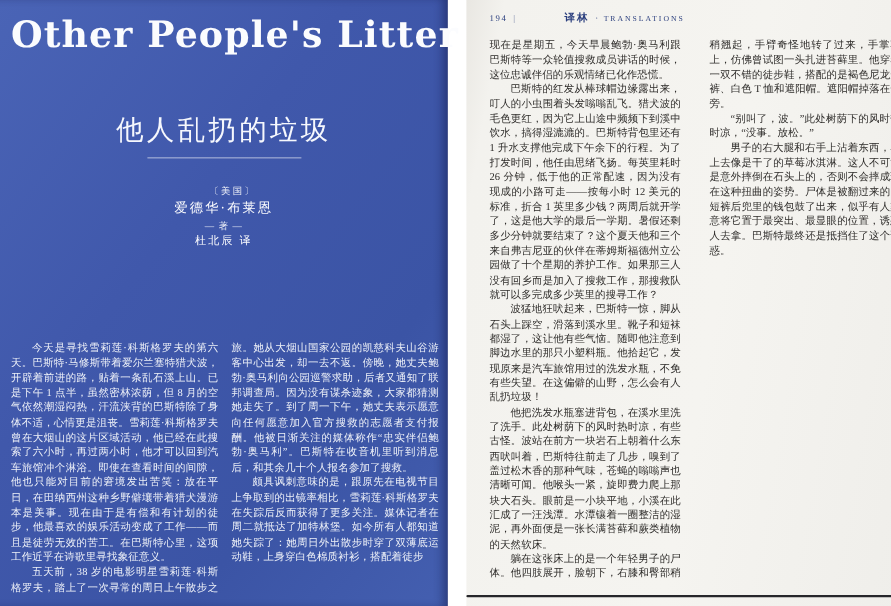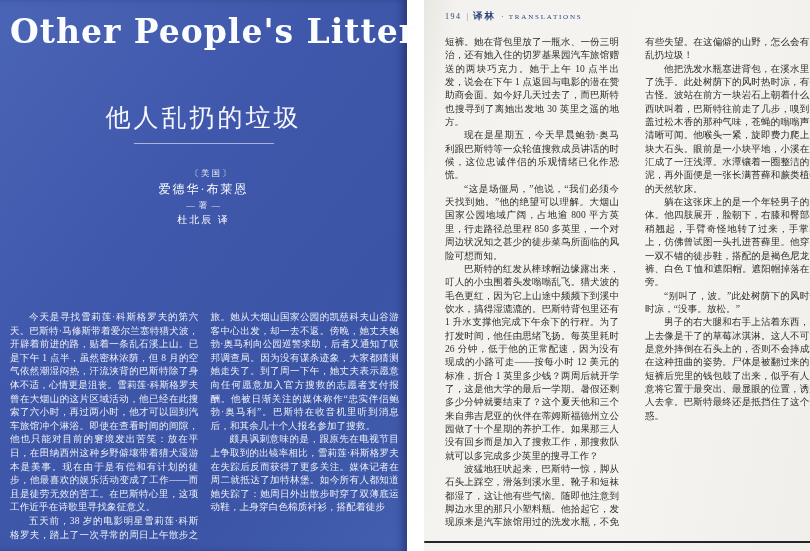--- a/index.html
+++ b/index.html
@@ -55,21 +55,21 @@
   .page-right{
     position:absolute;left:424px;top:0;width:403px;height:551px;
     background:linear-gradient(100deg,#e9e7e2 0%,var(--paper) 7%,#f5f4f0 55%,#efeeea 100%);
   }
   .running-head{
     position:absolute;left:21px;top:10px;display:flex;align-items:baseline;
     color:var(--header_navy);white-space:nowrap;
   }
   .head-pagenum{font-size:8px;letter-spacing:1.5px;}
   .head-bar{font-size:8px;margin:0 5px;opacity:.65;}
-  .head-journal{font-size:9.5px;font-weight:bold;letter-spacing:2px;}
+  .head-journal{font-size:9.5px;font-weight:bold;letter-spacing:2px;margin-left:40px;}
   .head-dot{font-size:8px;margin:0 5px;}
   .head-section{font-size:7px;letter-spacing:1.8px;}
 
   .right-body{
     position:absolute;left:21px;top:36px;width:374px;height:502px;
     column-gap:26px;font-size:9.5px;line-height:13.35px;color:var(--ink);
     letter-spacing:.1px;
   }
   .right-body .para:first-child{text-indent:0;}
 
@@ -108,23 +108,21 @@
   <section class="page-right">
     <header class="running-head">
       <span class="head-pagenum">194</span>
       <span class="head-bar">|</span>
       <span class="head-journal">译林</span>
       <span class="head-dot">·</span>
       <span class="head-section">TRANSLATIONS</span>
     </header>
 
     <div class="body-cols right-body">
-        <p class="para">短裤。她在背包里放了一瓶水、一份三明治，还有她入住的切罗基果园汽车旅馆赠送的两块巧克力。她于上午 10 点半出发，说会在下午 1 点返回与电影的潜在赞助商会面。如今好几天过去了，而巴斯特也搜寻到了离她出发地 30 英里之遥的地方。</p>
         <p class="para">现在是星期五，今天早晨鲍勃·奥马利跟巴斯特等一众轮值搜救成员讲话的时候，这位忠诚伴侣的乐观情绪已化作恐慌。</p>
-        <p class="para">“这是场僵局，”他说，“我们必须今天找到她。”他的绝望可以理解。大烟山国家公园地域广阔，占地逾 800 平方英里，行走路径总里程 850 多英里，一个对周边状况知之甚少的徒步菜鸟所面临的风险可想而知。</p>
         <p class="para">巴斯特的红发从棒球帽边缘露出来，叮人的小虫围着头发嗡嗡乱飞。猎犬波的毛色更红，因为它上山途中频频下到溪中饮水，搞得湿漉漉的。巴斯特背包里还有 1 升水支撑他完成下午余下的行程。为了打发时间，他任由思绪飞扬。每英里耗时 26 分钟，低于他的正常配速，因为没有现成的小路可走——按每小时 12 美元的标准，折合 1 英里多少钱？两周后就开学了，这是他大学的最后一学期。暑假还剩多少分钟就要结束了？这个夏天他和三个来自弗吉尼亚的伙伴在蒂姆斯福德州立公园做了十个星期的养护工作。如果那三人没有回乡而是加入了搜救工作，那搜救队就可以多完成多少英里的搜寻工作？</p>
         <p class="para">波猛地狂吠起来，巴斯特一惊，脚从石头上踩空，滑落到溪水里。靴子和短袜都湿了，这让他有些气恼。随即他注意到脚边水里的那只小塑料瓶。他拾起它，发现原来是汽车旅馆用过的洗发水瓶，不免有些失望。在这偏僻的山野，怎么会有人乱扔垃圾！</p>
         <p class="para">他把洗发水瓶塞进背包，在溪水里洗了洗手。此处树荫下的风时热时凉，有些古怪。波站在前方一块岩石上朝着什么东西吠叫着，巴斯特往前走了几步，嗅到了盖过松木香的那种气味，苍蝇的嗡嗡声也清晰可闻。他喉头一紧，旋即费力爬上那块大石头。眼前是一小块平地，小溪在此汇成了一汪浅潭。水潭镶着一圈整洁的湿泥，再外面便是一张长满苔藓和蕨类植物的天然软床。</p>
         <p class="para">躺在这张床上的是一个年轻男子的尸体。他四肢展开，脸朝下，右膝和臀部稍稍翘起，手臂奇怪地转了过来，手掌朝上，仿佛曾试图一头扎进苔藓里。他穿着一双不错的徒步鞋，搭配的是褐色尼龙短裤、白色 T 恤和遮阳帽。遮阳帽掉落在一旁。</p>
         <p class="para">“别叫了，波。”此处树荫下的风时热时凉，“没事。放松。”</p>
         <p class="para">男子的右大腿和右手上沾着东西，看上去像是干了的草莓冰淇淋。这人不可能是意外摔倒在石头上的，否则不会摔成现在这种扭曲的姿势。尸体是被翻过来的，短裤后兜里的钱包鼓了出来，似乎有人刻意将它置于最突出、最显眼的位置，诱惑人去拿。巴斯特最终还是抵挡住了这个诱惑。</p>
       </div>
 
     <div class="bottom-rule"></div>
   </section>

